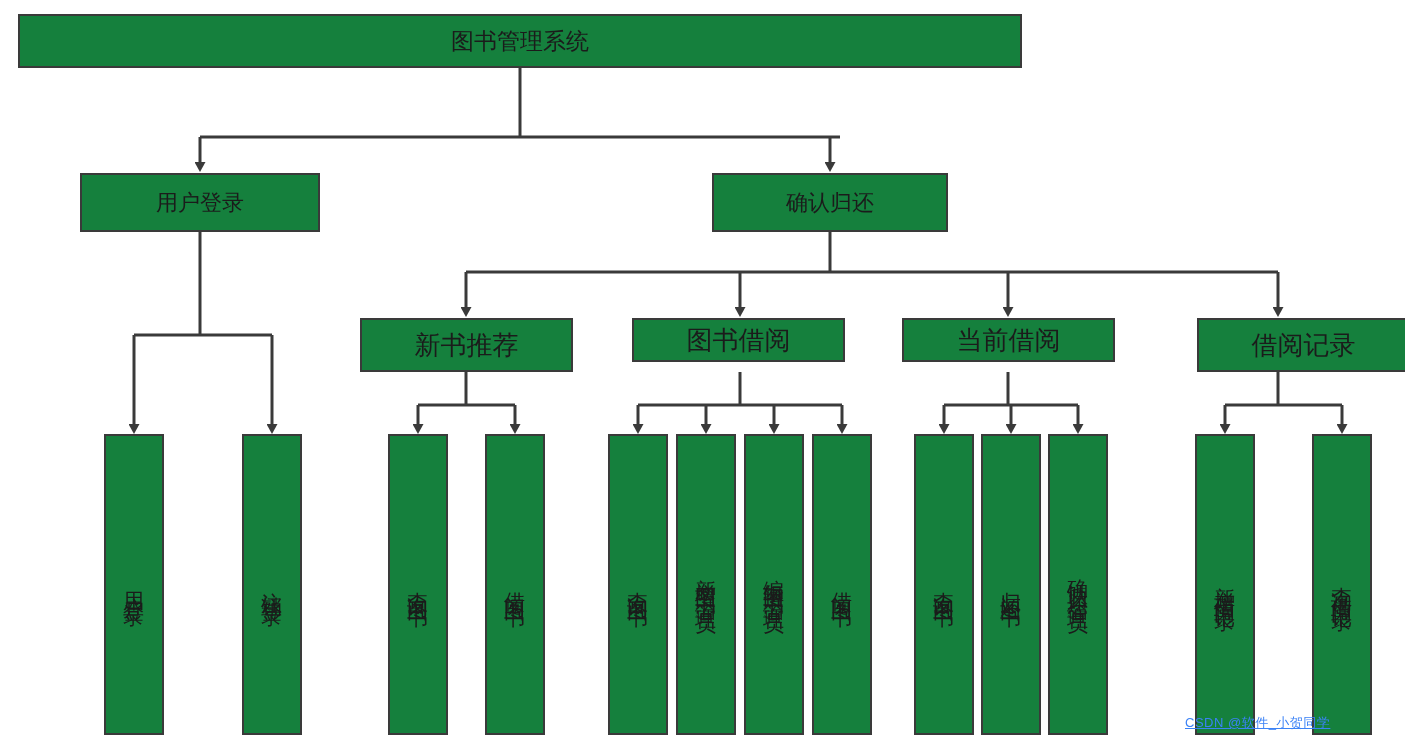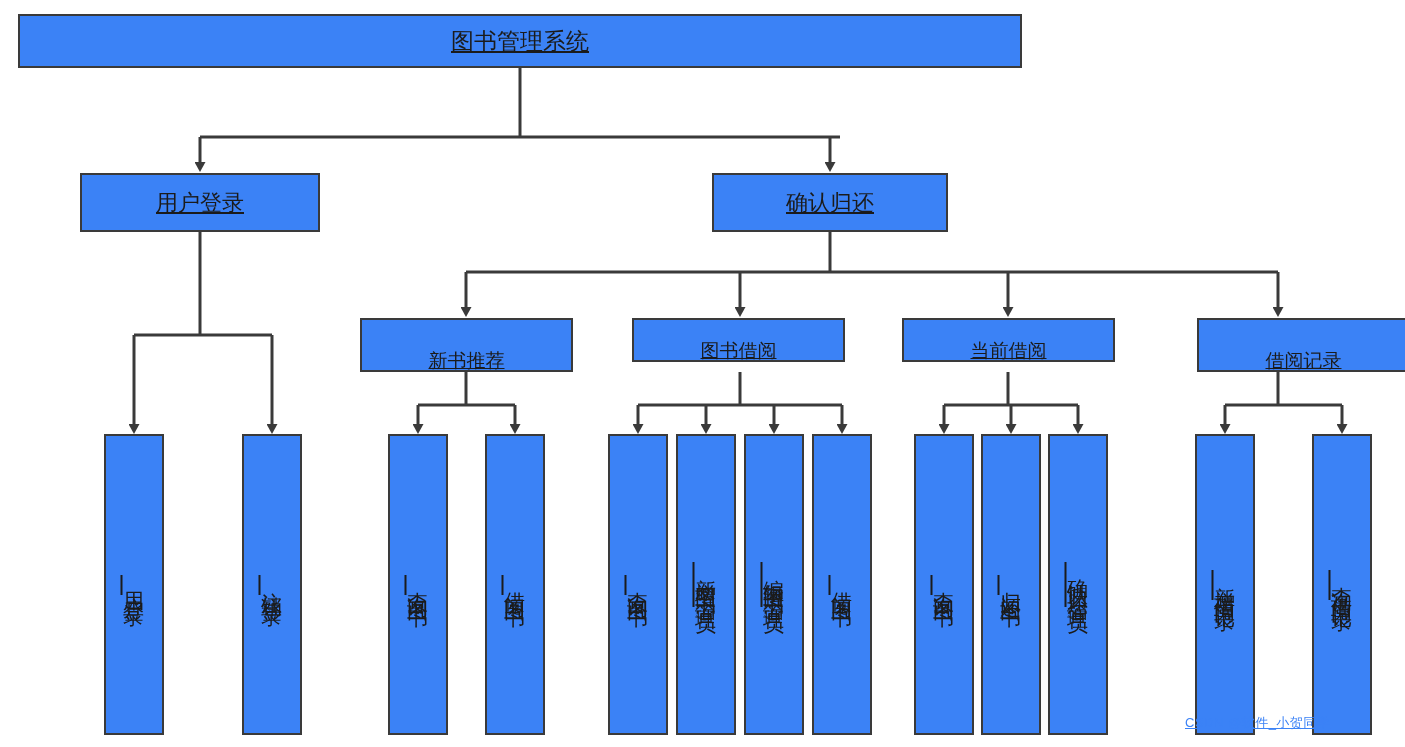--- a/index.html
+++ b/index.html
@@ -20,37 +20,35 @@
   #edges {
     position: absolute;
     left: 0;
     top: 0;
     width: 1405px;
     height: 747px;
   }
   .node {
     position: absolute;
     box-sizing: border-box;
-    background: #3b82f6;
+    background: #15803d;
     border: 2px solid #3a3a3a;
     display: flex;
     align-items: center;
     justify-content: center;
     color: #1b1b1b;
-    text-decoration: underline;
   }
   .node.root {
     font-size: 23px;
   }
   .node.lvl1 {
     font-size: 22px;
   }
   .node.lvl2 {
-    font-size: 19px;
-    align-items: flex-end;
+    font-size: 26px;
   }
   .node.leaf {
     font-size: 21px;
     padding: 6px 2px;
   }
   .node.leaf .vtext {
     writing-mode: vertical-rl;
     text-orientation: upright;
     letter-spacing: 5px;
     line-height: 1;

